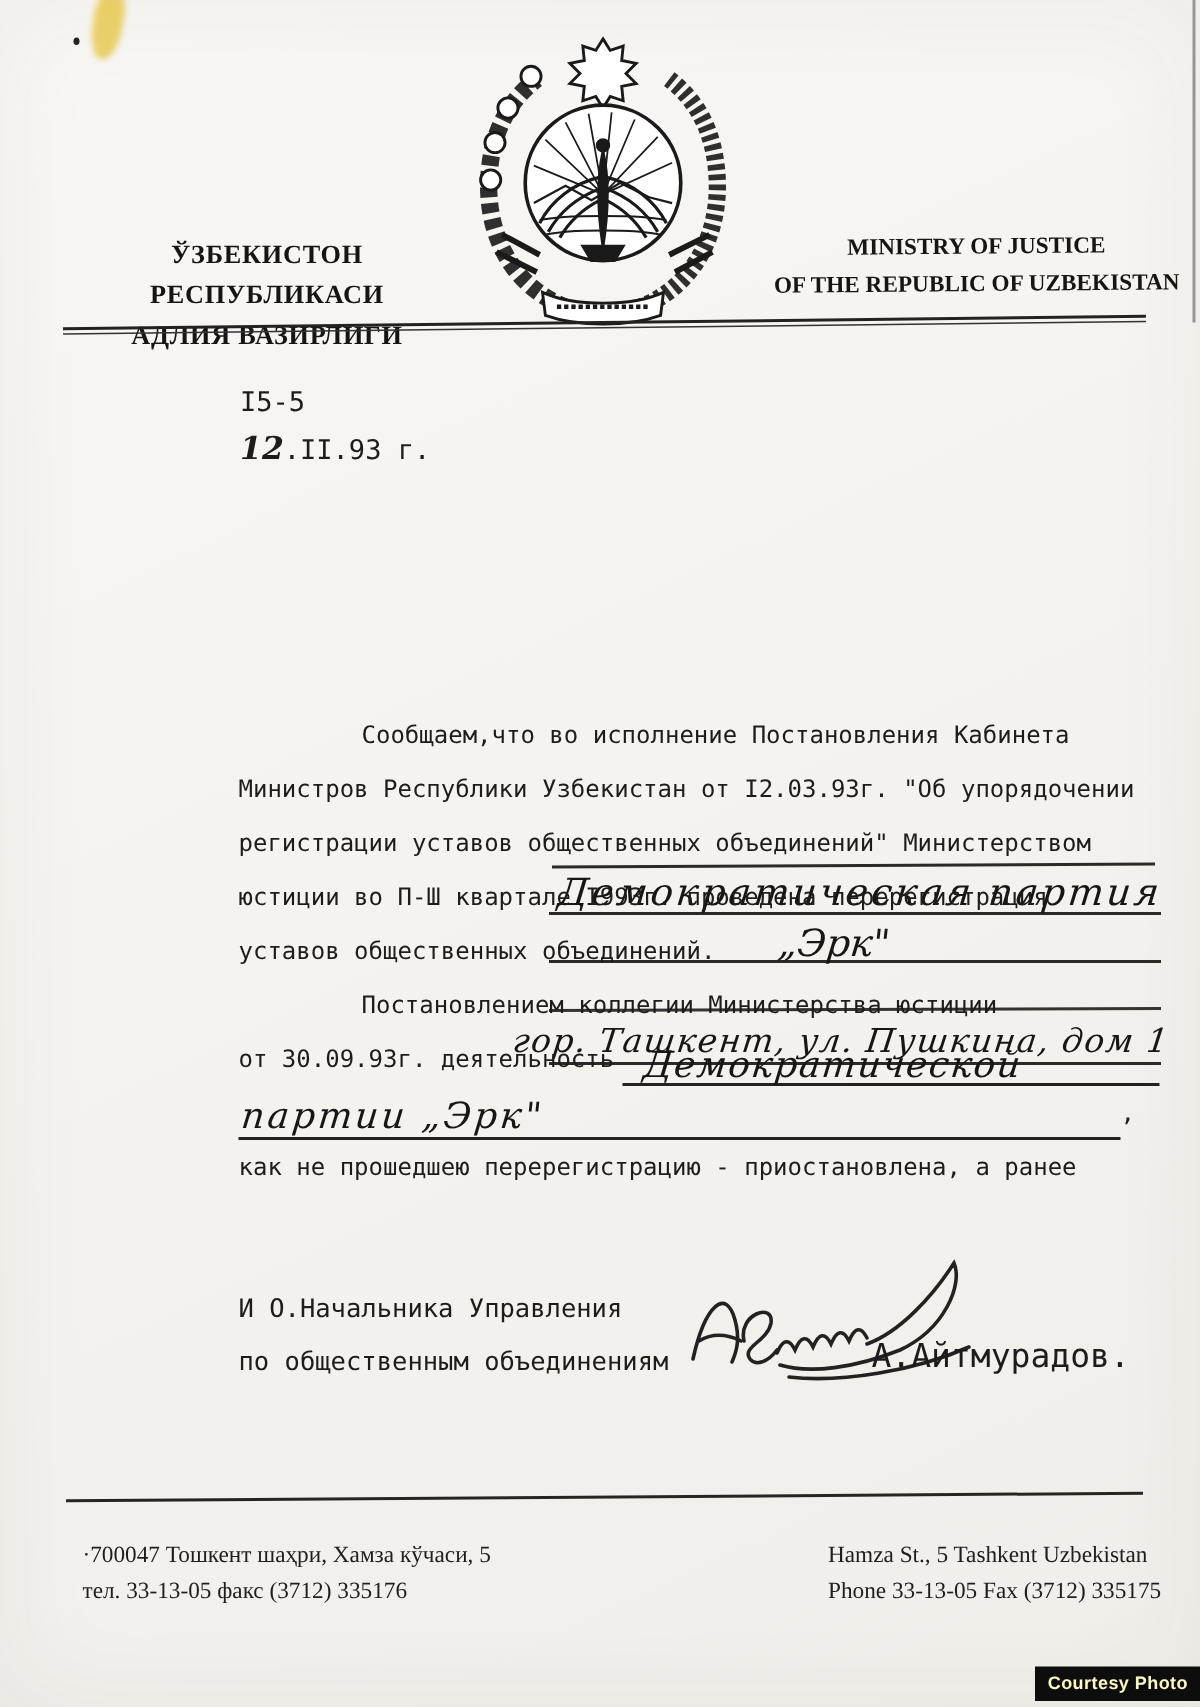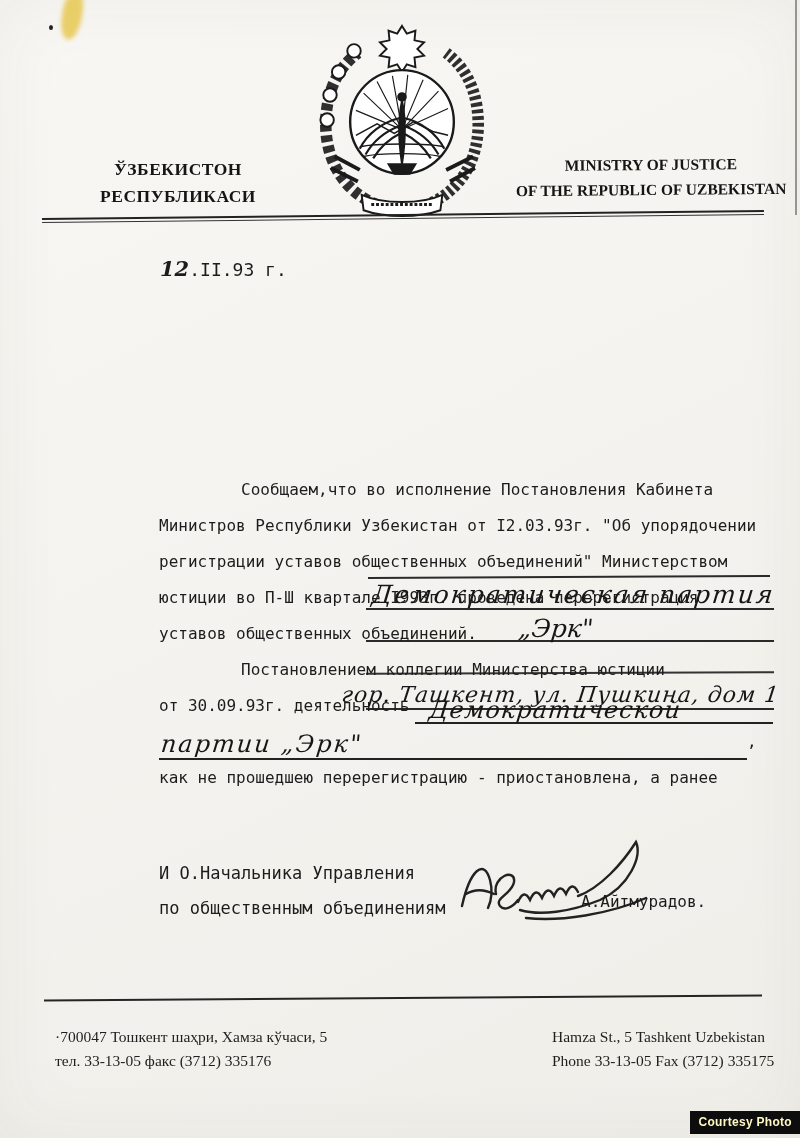--- a/index.html
+++ b/index.html
@@ -61,21 +61,21 @@
   .uline { flex:1; border-bottom:2px solid #222; margin-left:6px; position:relative; }
   .uline .hand-in { position:absolute; left:14px; bottom:-6px; font-size:24px;
                     letter-spacing:1px; transform:skewX(-6deg); white-space:nowrap; }
   .uline2-wrap { display:flex; align-items:flex-end; }
   .uline2 { width:588px; border-bottom:2px solid #222; position:relative; height:36px; }
   .uline2 .hand-in { position:absolute; left:2px; bottom:-4px; font-size:24px;
                      letter-spacing:2px; transform:skewX(-6deg); white-space:nowrap; }
 
   
   .sig-block { position:absolute; left:159px; top:856px; line-height:35px; font-size:17px; }
-  .sig-name { position:absolute; left:581px; top:892px; font-size:16px; }
+  .sig-name { position:absolute; left:581px; top:892px; font-size:22px; }
   .sig-svg { position:absolute; left:448px; top:836px; }
 
   
   .foot { font-family:"Liberation Serif", serif; font-size:15.5px; color:#1e1e1e; line-height:24px;margin-top:13px; }
   .foot-left { position:absolute; left:55px; top:1012px; }
   .foot-right { position:absolute; left:552px; top:1012px; }
 
   .badge { position:absolute; right:0; top:1111px; background:#0d0d0d; color:#fef9c3;
            font-family:"Liberation Sans", sans-serif; font-weight:bold; font-size:12px;
            padding:4px 8px 5px 8px; letter-spacing:.3px; }
@@ -126,29 +126,31 @@
         <path d="M86 148 L114 148 L108 158 L92 158z" fill="#1a1a1a"></path>
       </g>
 
       <path d="M58 180 C 80 190 120 190 142 180 L140 196 C 118 204 82 204 60 196 z" stroke-width="2" fill="#fff"></path>
       <path d="M68 190 h64" stroke-width="3" stroke-dasharray="3 2"></path>
     </svg>
   </div>
 
   <div class="hdr-uz serifhead">
     <div>ЎЗБЕКИСТОН РЕСПУБЛИКАСИ</div>
+    <div>АДЛИЯ ВАЗИРЛИГИ</div>
   </div>
   <div class="hdr-en serifhead">
     <div>MINISTRY OF JUSTICE</div>
     <div>OF THE REPUBLIC OF UZBEKISTAN</div>
   </div>
 
   <div class="rule-top"></div>
 
   <div class="refblock tw">
+    <div>I5-5</div>
     <div><span class="hand-num">12</span><span>.II.93 г.</span></div>
   </div>
 
   <div class="recip">
     <div class="r-line r1"></div>
     <div class="r-line r2"></div>
     <div class="r-line r3"></div>
     <div class="r-line r4"></div>
     <div class="r-line r5"></div>
     <div class="t1 hand">Демократическая  партия</div>

